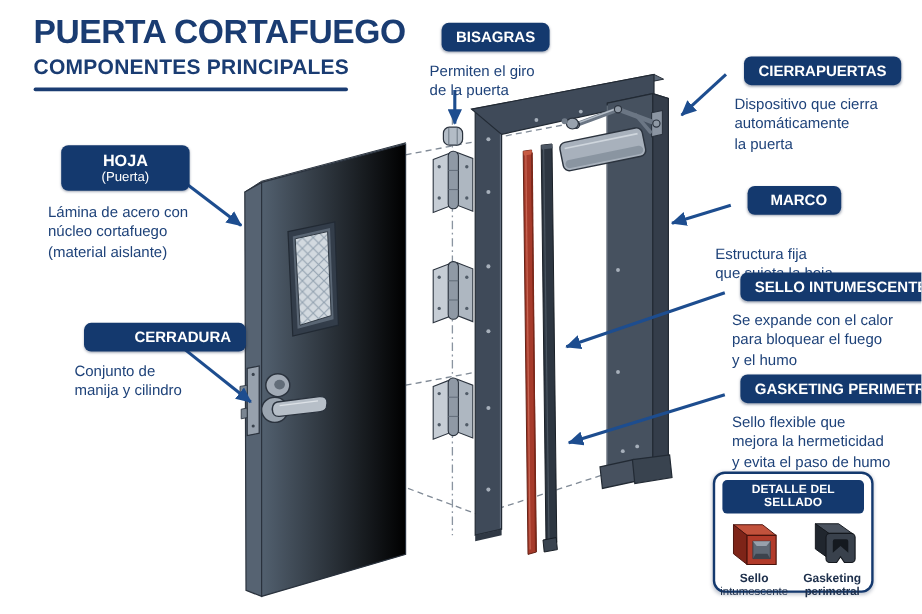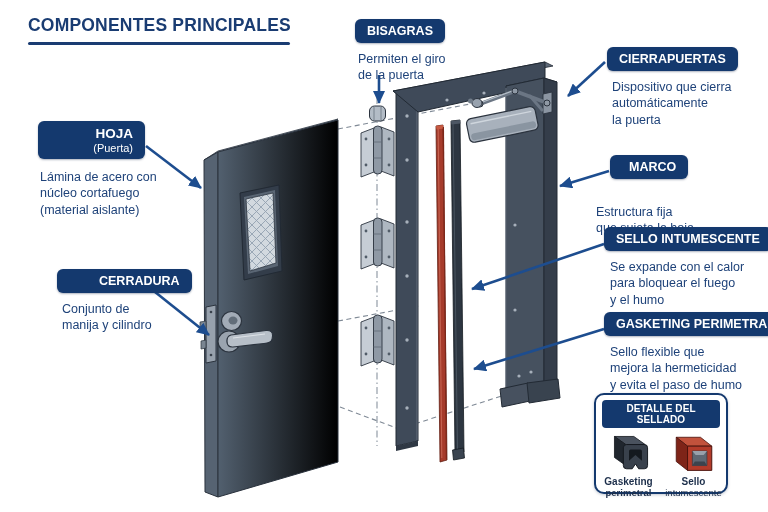--- a/index.html
+++ b/index.html
@@ -6,22 +6,22 @@
   .stage{position:relative;width:768px;height:512px;background:#ffffff;overflow:hidden;
          font-family:"Liberation Sans", sans-serif;}
   .illustration{position:absolute;left:0;top:0;z-index:1;}
 
   .header{position:absolute;left:28px;top:12px;z-index:3;}
   .title{font-size:28px;font-weight:700;color:#1a3c72;letter-spacing:-0.4px;line-height:1.1;}
   .subtitle{font-size:17.5px;font-weight:700;color:#1a3c72;letter-spacing:0.2px;margin-top:3px;}
   .rule{width:262px;height:3px;background:#1a3c72;margin-top:6px;border-radius:2px;}
 
   .pill{position:absolute;z-index:3;background:#14396e;color:#ffffff;font-weight:700;
-        font-size:12.5px;text-align:right;padding:5px 12px;border-radius:6px;
-        box-shadow:0 1px 2px rgba(16,35,70,.35);white-space:nowrap;}
+        font-size:12.5px;text-align:center;padding:5px 12px;border-radius:6px;
+        box-shadow:0 1px 2px rgba(16,35,70,.35);white-space:nowrap;margin-left:13px;}
   .pill .pill-sub{font-weight:400;font-size:11px;margin-top:1px;}
   .desc{position:absolute;z-index:3;color:#1e4279;font-size:12.5px;line-height:1.3;
         white-space:pre-line;}
 
   .pill-hoja{left:38px;top:121px;width:83px;font-size:13.5px;}
   .desc-hoja{left:40px;top:169px;}
   .pill-cerradura{left:57px;top:269px;padding-left:42px;}
   .desc-cerradura{left:62px;top:301px;}
   .pill-bisagras{left:355px;top:19px;}
   .desc-bisagras{left:358px;top:51px;}
@@ -191,20 +191,21 @@
       <path d="M150,288 L209,335" marker-end="url(#ah)"></path>
       <path d="M379,75 L379,103" marker-end="url(#ah)"></path>
       <path d="M605,62 L568,96" marker-end="url(#ah)"></path>
       <path d="M609,171 L560,186" marker-end="url(#ah)"></path>
       <path d="M604,244 L472,289" marker-end="url(#ah)"></path>
       <path d="M604,329 L474,369" marker-end="url(#ah)"></path>
     </g>
   </svg>
 
   <div class="header">
+    <div class="title">PUERTA CORTAFUEGO</div>
     <div class="subtitle">COMPONENTES PRINCIPALES</div>
     <div class="rule"></div>
   </div>
 
   <div class="pill pill-hoja">
     <div>HOJA</div>
     <div class="pill-sub">(Puerta)</div>
   </div>
   <div class="desc desc-hoja">Lámina de acero con
 núcleo cortafuego
@@ -233,38 +234,38 @@
 y el humo</div>
 
   <div class="pill pill-gasketing">GASKETING PERIMETRAL</div>
   <div class="desc desc-gasketing">Sello flexible que
 mejora la hermeticidad
 y evita el paso de humo</div>
 
   <div class="detail-panel">
     <div class="detail-title">DETALLE DEL SELLADO</div>
     <div class="detail-items">
-      <div class="detail-item item-1">
-        <svg width="54" height="42" viewBox="0 0 60 52">
-          <polygon points="26,18 12,8 36,8 50,18" fill="#4a525e" stroke="#14181e" stroke-width="1"></polygon>
-          <polygon points="12,8 12,34 26,44 26,18" fill="#20262e" stroke="#14181e" stroke-width="1"></polygon>
-          <path d="M27,18 h22 a4,4 0 0 1 4,4 v22 a4,4 0 0 1 -4,4 h-7 l-4,-6 -4,6 h-7 a4,4 0 0 1 -4,-4 v-22 a4,4 0 0 1 4,-4 z" fill="#39414c" stroke="#14181e" stroke-width="1.2"></path>
-          <path d="M32,24 h12 a2,2 0 0 1 2,2 v12 l-8,-7 -8,7 v-12 a2,2 0 0 1 2,-2 z" fill="#14191f"></path>
-        </svg>
-        <div class="seal-line1">Gasketing</div>
-        <div class="seal-line2">perimetral</div>
-      </div>
       <div class="detail-item item-0">
         <svg width="54" height="42" viewBox="0 0 60 52">
           <polygon points="22,20 8,9 38,9 52,20" fill="#c2523c" stroke="#4a120b" stroke-width="1"></polygon>
           <polygon points="22,20 8,9 8,39 22,50" fill="#7e2418" stroke="#4a120b" stroke-width="1"></polygon>
           <polygon points="22,20 52,20 52,50 22,50" fill="#b23b2a" stroke="#4a120b" stroke-width="1.2"></polygon>
           <polygon points="28,26 46,26 46,44 28,44" fill="#5f6874" stroke="#30363f" stroke-width="0.8"></polygon>
           <polygon points="28,26 46,26 42,31 32,31" fill="#98a1ac"></polygon>
           <polygon points="28,44 46,44 43,39 31,39" fill="#3c434d"></polygon>
         </svg>
         <div class="seal-line1">Sello</div>
         <div class="seal-line2">intumescente</div>
       </div>
+      <div class="detail-item item-1">
+        <svg width="54" height="42" viewBox="0 0 60 52">
+          <polygon points="26,18 12,8 36,8 50,18" fill="#4a525e" stroke="#14181e" stroke-width="1"></polygon>
+          <polygon points="12,8 12,34 26,44 26,18" fill="#20262e" stroke="#14181e" stroke-width="1"></polygon>
+          <path d="M27,18 h22 a4,4 0 0 1 4,4 v22 a4,4 0 0 1 -4,4 h-7 l-4,-6 -4,6 h-7 a4,4 0 0 1 -4,-4 v-22 a4,4 0 0 1 4,-4 z" fill="#39414c" stroke="#14181e" stroke-width="1.2"></path>
+          <path d="M32,24 h12 a2,2 0 0 1 2,2 v12 l-8,-7 -8,7 v-12 a2,2 0 0 1 2,-2 z" fill="#14191f"></path>
+        </svg>
+        <div class="seal-line1">Gasketing</div>
+        <div class="seal-line2">perimetral</div>
+      </div>
     </div>
   </div>
 
 </div>
 
 </body></html>

